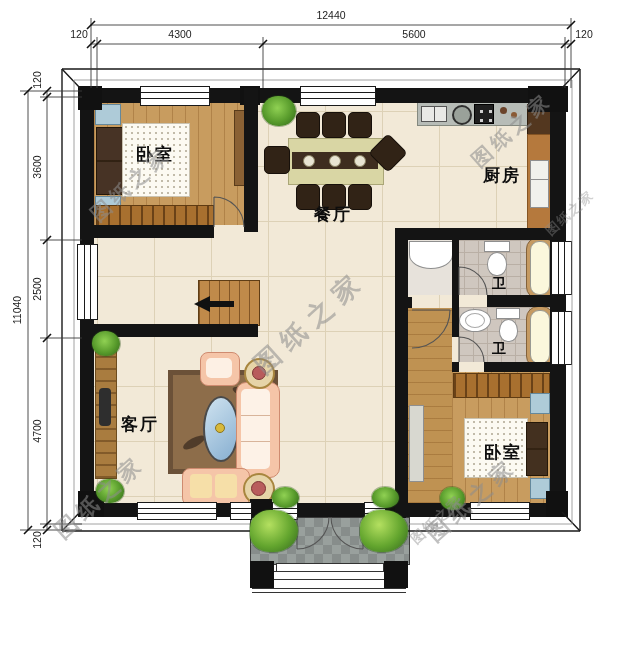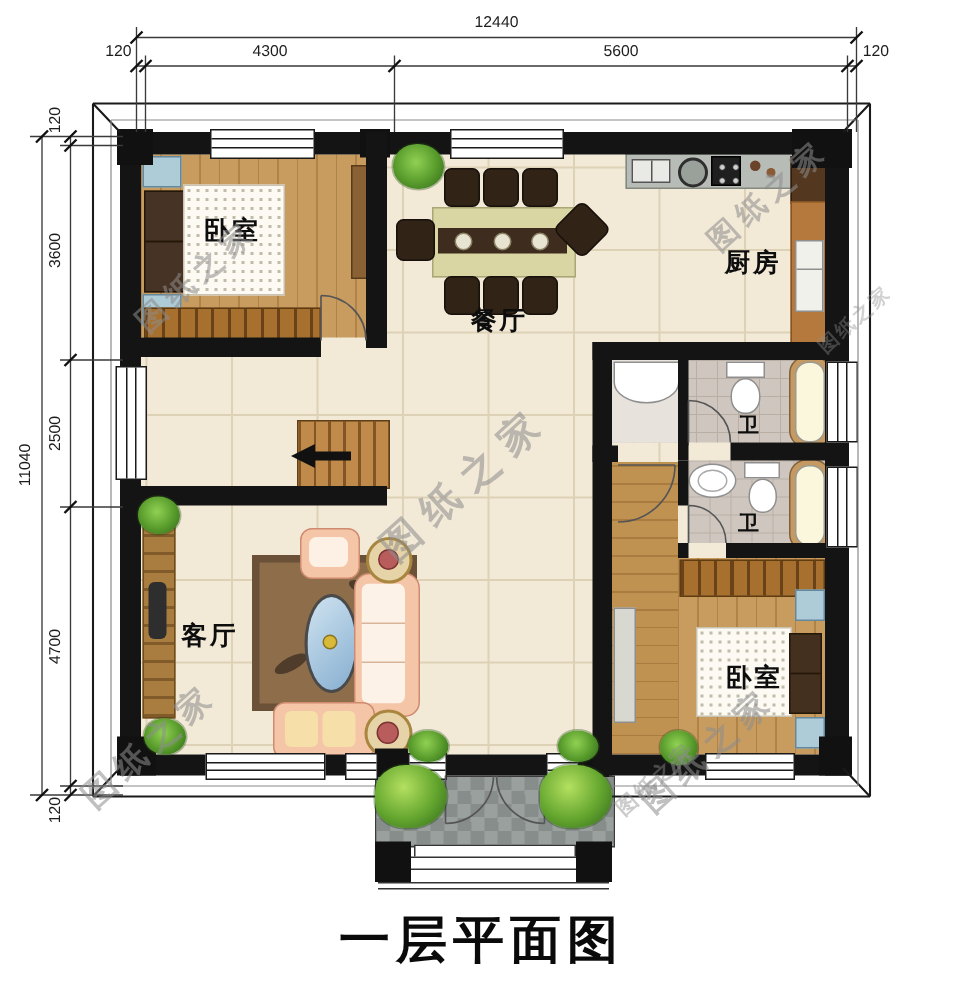--- a/index.html
+++ b/index.html
@@ -223,15 +223,14 @@
   <div class="dim" style="left:180px;top:34px;">4300</div>
   <div class="dim" style="left:414px;top:34px;">5600</div>
   <div class="dim" style="left:584px;top:34px;">120</div>
   <div class="dim v" style="left:17px;top:310px;">11040</div>
   <div class="dim v" style="left:37px;top:80px;">120</div>
   <div class="dim v" style="left:37px;top:167px;">3600</div>
   <div class="dim v" style="left:37px;top:289px;">2500</div>
   <div class="dim v" style="left:37px;top:431px;">4700</div>
   <div class="dim v" style="left:37px;top:540px;">120</div>
 
-  <div class="title" style="left:321px;top:627px;">一层平面图</div>
 
 </div>
 
 </body></html>

